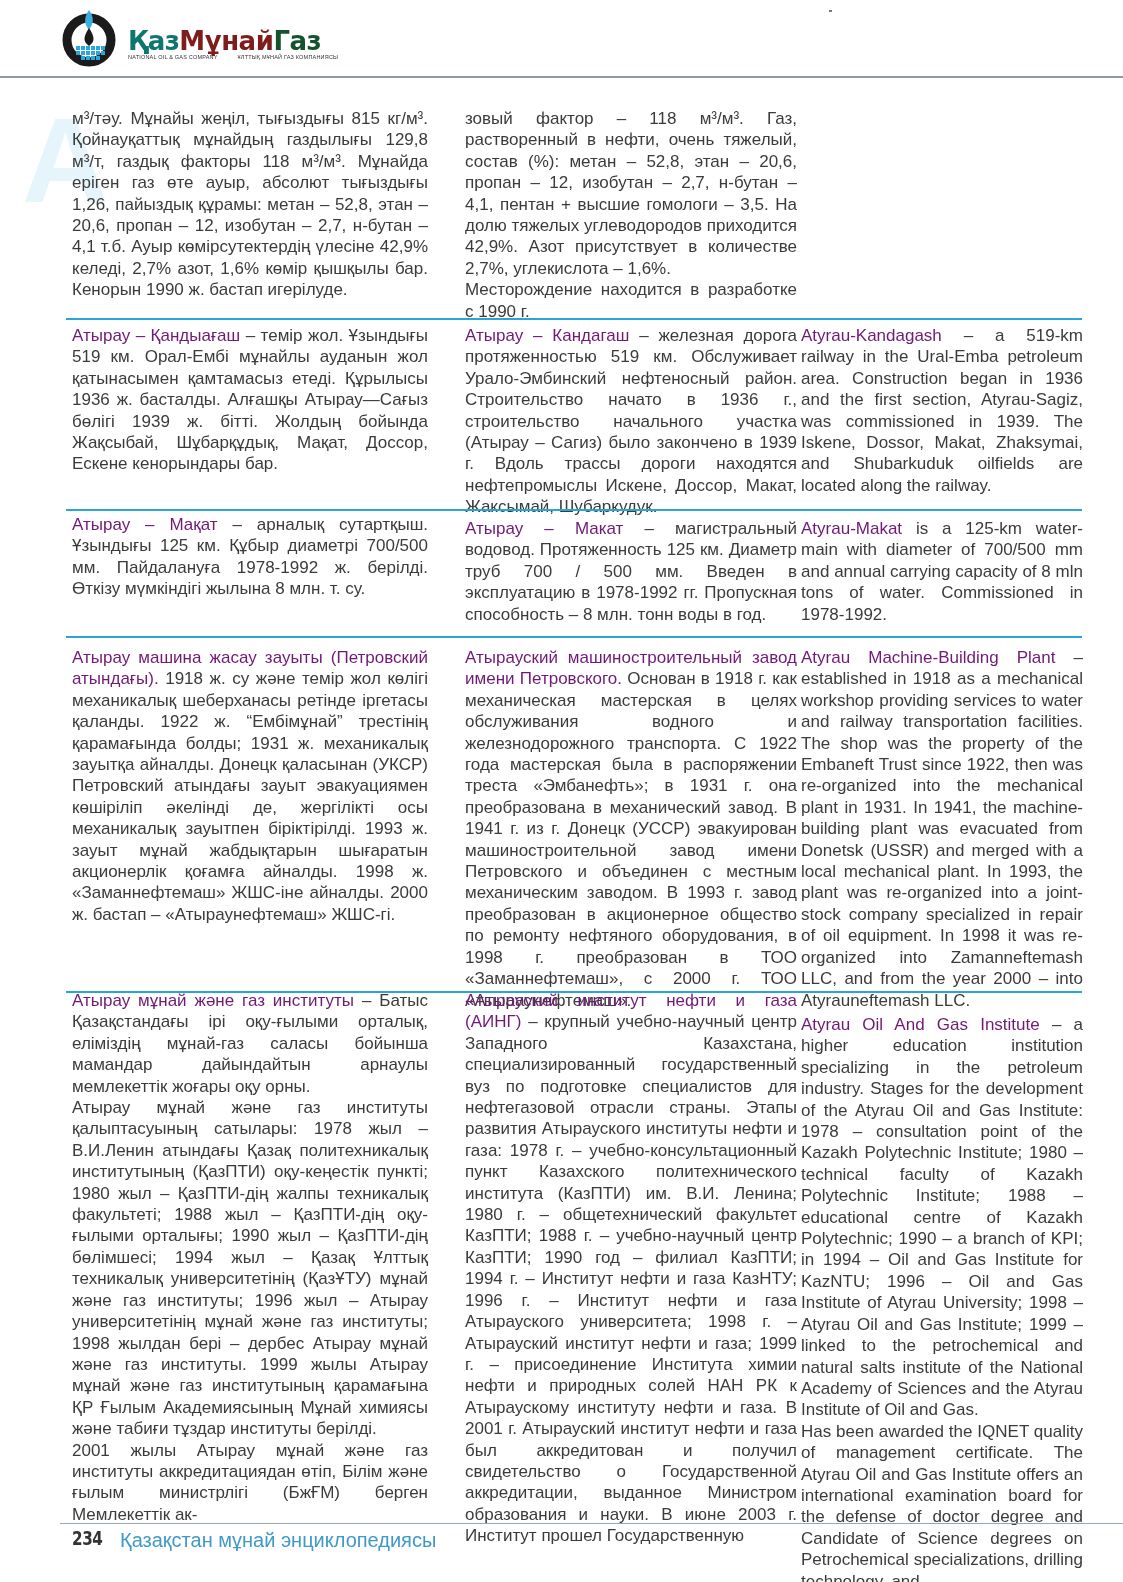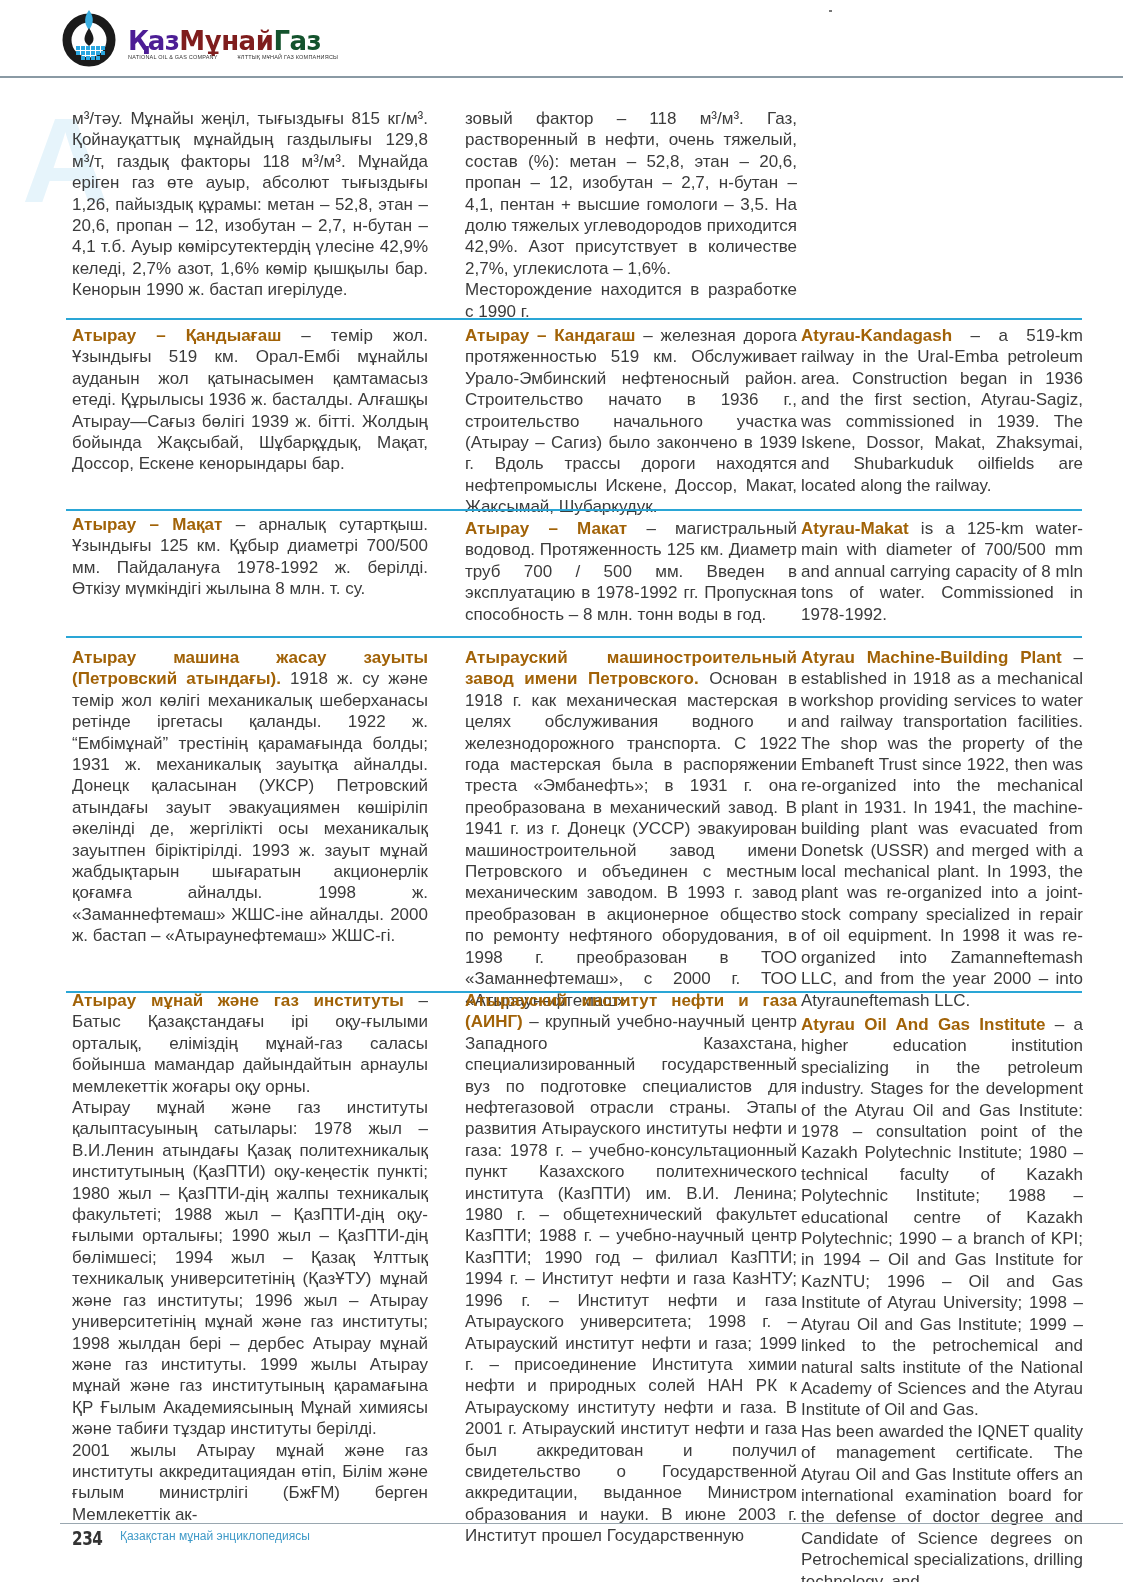--- a/index.html
+++ b/index.html
@@ -5,39 +5,39 @@
   * { box-sizing: border-box; margin: 0; padding: 0; }
   html, body { width: 1123px; height: 1582px; background: #ffffff; overflow: hidden; }
   body { position: relative; font-family: "Liberation Sans", sans-serif; color: #3a3a3a; }
 
   .header { position: absolute; left: 0; top: 0; width: 1123px; height: 78px; }
   .header-rule { position: absolute; left: 0; top: 76px; width: 1123px; height: 2px; background: #8a9aa4; }
   .logo { position: absolute; left: 62px; top: 6px; display: flex; align-items: center; }
   .logo-mark { width: 60px; height: 62px; position: relative; }
   .logo-text { margin-left: 6px; margin-top: 12px; }
   .logo-name { font-family: "DejaVu Sans", sans-serif; font-weight: bold; font-size: 26px; letter-spacing: -0.5px; line-height: 28px; }
-  .logo-name .p1 { color: #4c1d95; }
+  .logo-name .p1 { color: #0f766e; }
   .logo-name .p2 { color: #7f1d1d; }
   .logo-name .p3 { color: #14532d; }
   .logo-sub { font-size: 5.5px; color: #333; letter-spacing: 0.2px; display: flex; gap: 20px; margin-top: -1px; }
 
   .watermark { position: absolute; left: 22px; top: 100px; font-family: "Liberation Sans", sans-serif; font-weight: bold; font-size: 120px; color: #e6f4fb; line-height: 1; }
 
   .col { position: absolute; font-size: 17px; line-height: 21.4px; text-align: justify; color: #3b3b3b; }
-  .col b { color: #a16207; font-weight: bold; }
+  .col b { color: #701a75; font-weight: normal; }
   .c1 { left: 72px; width: 356px; }
   .c2 { left: 442px; width: 332px; margin-left: 23px; }
   .c3 { left: 801px; width: 282px; }
 
   .rule { position: absolute; height: 2px; background: #2aa6d6; }
   .rule.full { left: 66px; width: 1016px; }
 
   .footer-rule { position: absolute; left: 60px; top: 1523px; width: 1063px; height: 1px; background: #9aa7b0; }
   .page-num { position: absolute; left: 72px; top: 1527px; font-family: "DejaVu Sans", sans-serif; font-weight: bold; font-size: 19px; color: #333; transform: scaleX(0.8); transform-origin: left; letter-spacing: -0.5px; }
-  .running-title { position: absolute; left: 120px; top: 1529px; font-size: 12px; color: #3f9ac8; }
+  .running-title { position: absolute; left: 120px; top: 1529px; font-size: 20px; color: #3f9ac8; }
   .dot { position: absolute; left: 829px; top: 10px; width: 3px; height: 2px; background: #777; }
 </style>
 </head>
 <body>
 
 <div class="header">
   <div class="logo">
     <div class="logo-mark">
       <svg width="60" height="62" viewBox="0 0 60 62">
         <circle cx="27" cy="34" r="22" fill="none" stroke="#1b1b1b" stroke-width="9"></circle>

